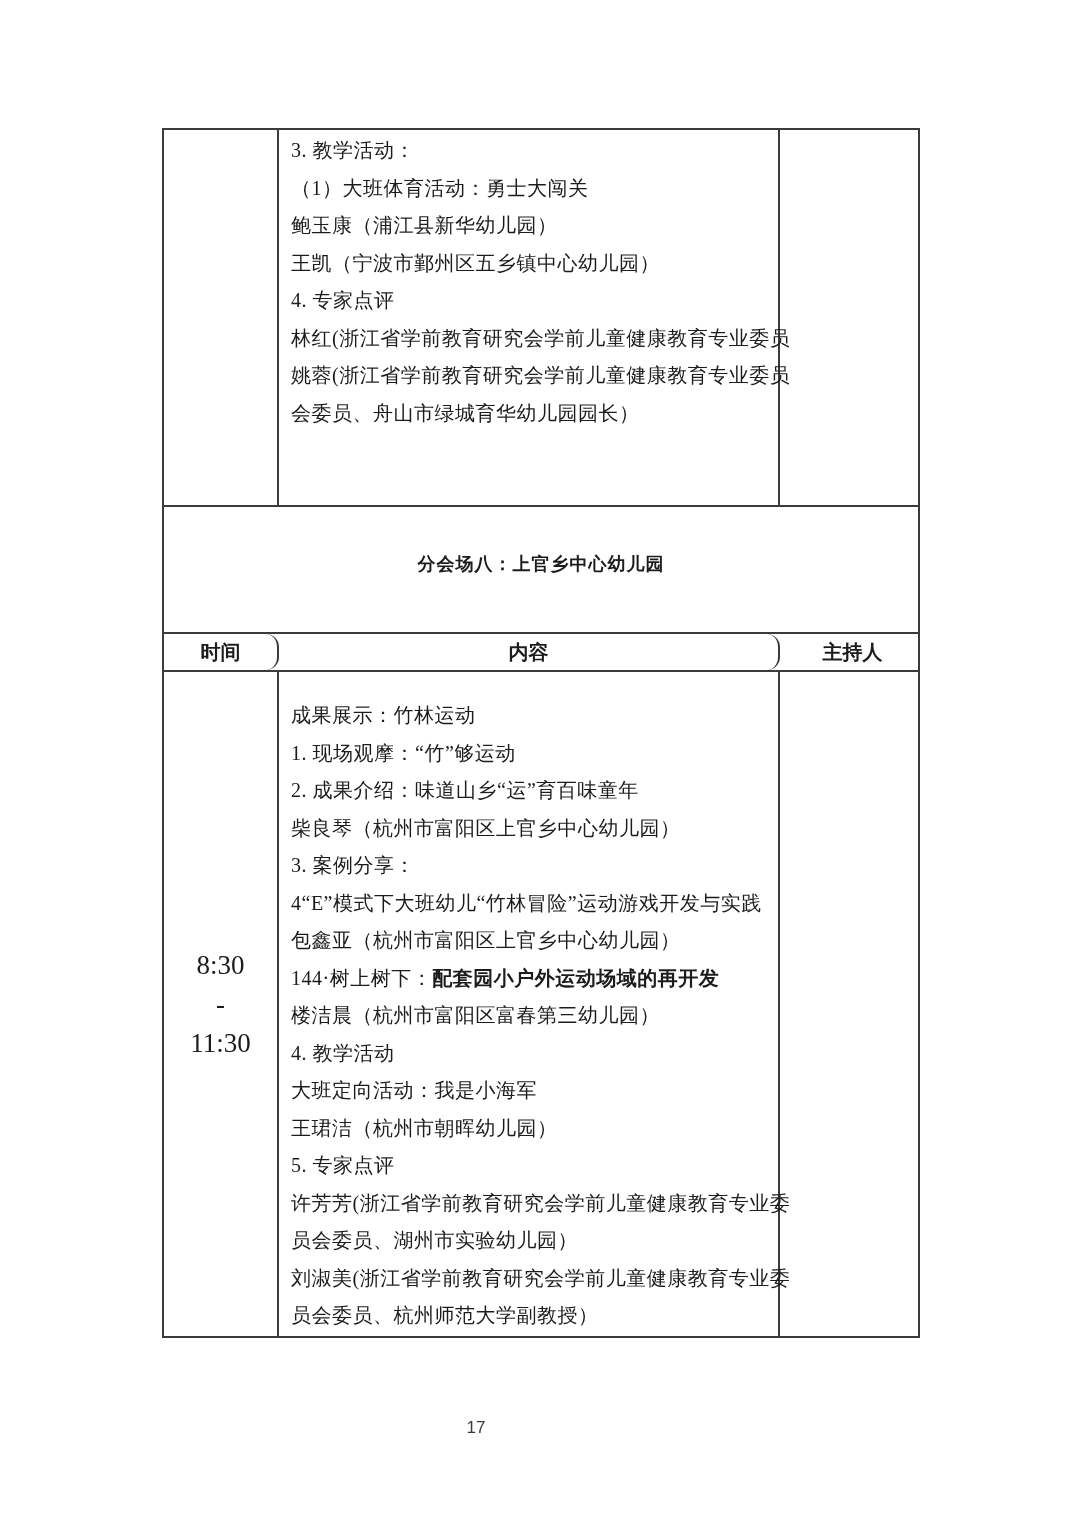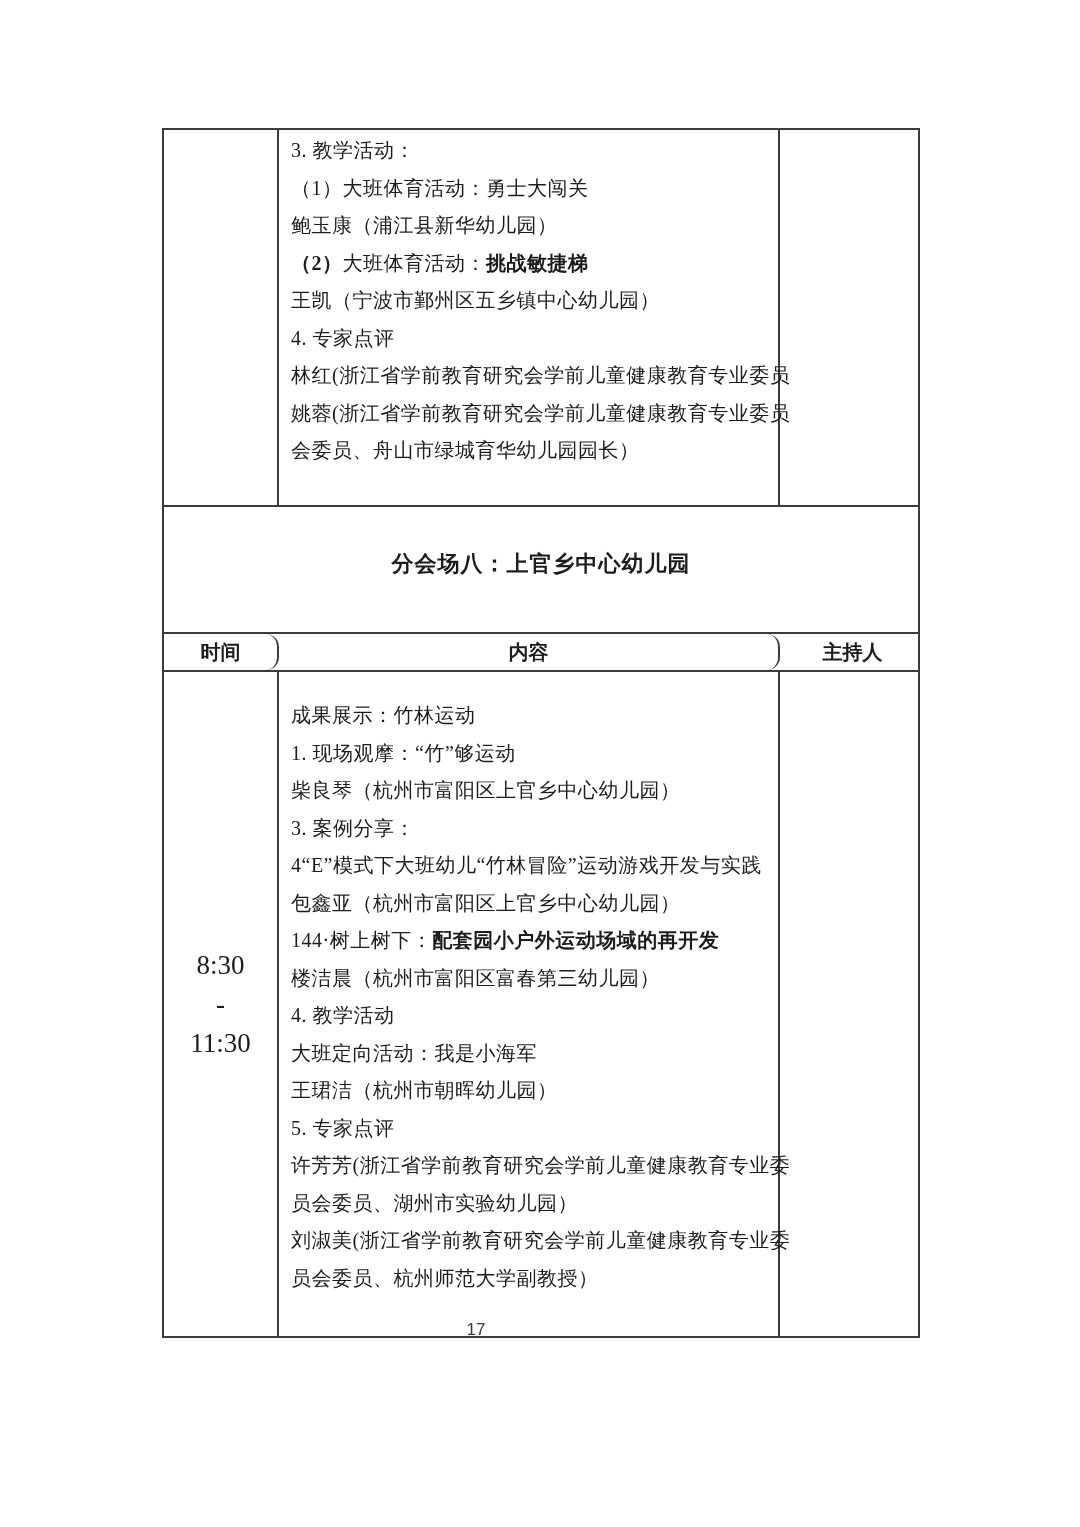--- a/index.html
+++ b/index.html
@@ -39,35 +39,35 @@
   .content-pad-b { padding: 25px 12px 8px 12px; }
   .tline {
     font-size: 20px;
     line-height: 37.5px;
     white-space: nowrap;
     letter-spacing: 0.5px;
   }
   .tline .bold { font-weight: 700; }
   .section-title {
     font-family: "Liberation Sans", "DejaVu Sans", sans-serif;
-    font-size: 22px;
+    font-size: 18px;
     font-weight: 700;
     letter-spacing: 1px;
   }
   .hcell {
     display: flex; align-items: center; justify-content: center;
     font-family: "Liberation Sans", "DejaVu Sans", sans-serif;
     font-size: 20px; font-weight: 700; border-radius: 13px;
   }
   .time-line { font-size: 27px; line-height: 39px; text-align: center; }
   .host-pad { padding-left: 13px; }
   .host-line { font-size: 20px; line-height: 47px; white-space: nowrap; letter-spacing: 0.5px; }
   .page-number {
     position: absolute;
-    top: 1320px;
+    top: 1418px;
     left: 0;
     width: 100%;
     text-align: center;
     font-family: "Liberation Sans", "DejaVu Sans", sans-serif;
     font-size: 17px;
     color: #3a3a3a;
   }
 </style>
 </head>
 <body>
@@ -75,21 +75,20 @@
 <div class="page">
 
   <div class="doc-table">
 
     <div class="trow row-cont">
       <div class="col-time"></div>
       <div class="col-content content-pad-a">
           <div class="tline"><span>3. 教学活动：</span></div>
           <div class="tline"><span>（1）大班体育活动：勇士大闯关</span></div>
           <div class="tline"><span>鲍玉康（浦江县新华幼儿园）</span></div>
-          <div class="tline"><span class="bold">（2）</span><span>大班体育活动：</span><span class="bold">挑战敏捷梯</span></div>
           <div class="tline"><span>王凯（宁波市鄞州区五乡镇中心幼儿园）</span></div>
           <div class="tline"><span>4. 专家点评</span></div>
           <div class="tline"><span>林红(浙江省学前教育研究会学前儿童健康教育专业委员</span></div>
           <div class="tline"><span>姚蓉(浙江省学前教育研究会学前儿童健康教育专业委员</span></div>
           <div class="tline"><span>会委员、舟山市绿城育华幼儿园园长）</span></div>
         </div>
       <div class="col-host"></div>
     </div>
 
     <div class="trow row-title">
@@ -104,20 +103,21 @@
 
     <div class="trow row-body">
       <div class="col-time">
           <div class="time-line">8:30</div>
           <div class="time-line">-</div>
           <div class="time-line">11:30</div>
         </div>
       <div class="col-content content-pad-b">
           <div class="tline"><span>成果展示：竹林运动</span></div>
           <div class="tline"><span>1. 现场观摩：“竹”够运动</span></div>
+          <div class="tline"><span>2. 成果介绍：味道山乡“运”育百味童年</span></div>
           <div class="tline"><span>柴良琴（杭州市富阳区上官乡中心幼儿园）</span></div>
           <div class="tline"><span>3. 案例分享：</span></div>
           <div class="tline"><span>4“E”模式下大班幼儿“竹林冒险”运动游戏开发与实践</span></div>
           <div class="tline"><span>包鑫亚（杭州市富阳区上官乡中心幼儿园）</span></div>
           <div class="tline"><span>144·树上树下：</span><span class="bold">配套园小户外运动场域的再开发</span></div>
           <div class="tline"><span>楼洁晨（杭州市富阳区富春第三幼儿园）</span></div>
           <div class="tline"><span>4. 教学活动</span></div>
           <div class="tline"><span>大班定向活动：我是小海军</span></div>
           <div class="tline"><span>王珺洁（杭州市朝晖幼儿园）</span></div>
           <div class="tline"><span>5. 专家点评</span></div>

